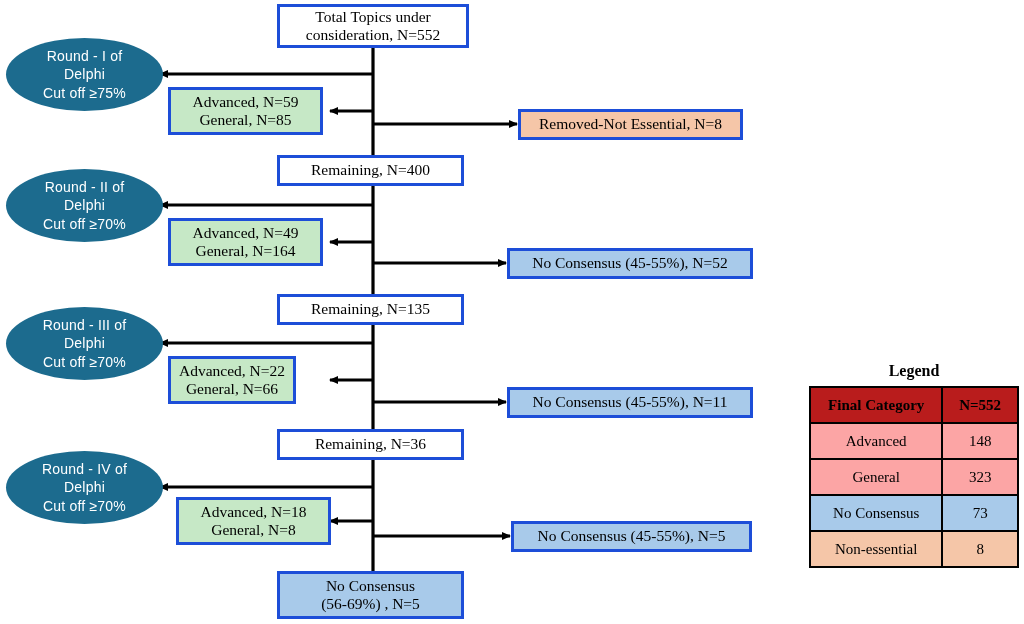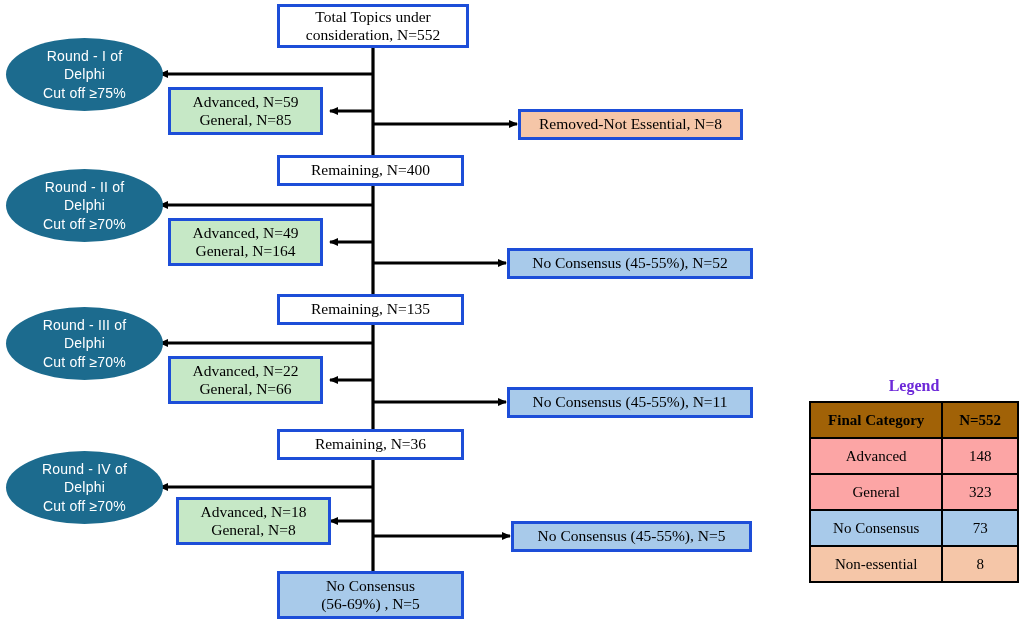--- a/index.html
+++ b/index.html
@@ -56,39 +56,38 @@
 
   
   #legend {
     position: absolute;
     z-index: 3;
   }
   #legend-title {
     text-align: center;
     font-weight: bold;
     font-size: 16px;
-    color: #6d28d9;
+    color: #000000;
     margin-bottom: 6px;
     font-family: "Liberation Serif", serif;
-    margin-top: 15px;
   }
   #legend-table {
     border-collapse: collapse;
     width: 210px;
     font-family: "Liberation Serif", serif;
   }
   #legend-table td, #legend-table th {
     border: 2px solid #000000;
     text-align: center;
     font-size: 15px;
     height: 34px;
     padding: 0 4px;
     color: #000;
   }
-  #legend-table th { font-weight: bold; background: #a16207; }
+  #legend-table th { font-weight: bold; background: #b91c1c; }
   #legend-table td.cat { width: 138px; }
   #legend-table td.num { width: 72px; font-family: Liberation Serif, serif; }
   tr.row-green td  { background: #fca5a5; }
   tr.row-blue td   { background: #a8caea; }
   tr.row-orange td { background: #f5c6a8; }
 </style>
 </head>
 <body>
 
 <div id="canvas">
@@ -178,21 +177,21 @@
   </div>
 
   <div class="node ellipse" style="left:6px; top:307px; width:157px; height:73px;">
     <div>
       <div>Round - III of</div>
       <div>Delphi</div>
       <div>Cut off ≥70%</div>
     </div>
   </div>
 
-  <div class="node box green" style="left:168px; top:356px; width:155px; height:48px;">
+  <div class="node box green" style="left:168px; top:356px; width:128px; height:48px;">
     <div>
       <div>Advanced, N=22</div>
       <div>General, N=66</div>
     </div>
   </div>
 
   <div class="node box blue" style="left:507px; top:387px; width:246px; height:31px;">
     <span>No Consensus (45-55%), N=11</span>
   </div>
 

